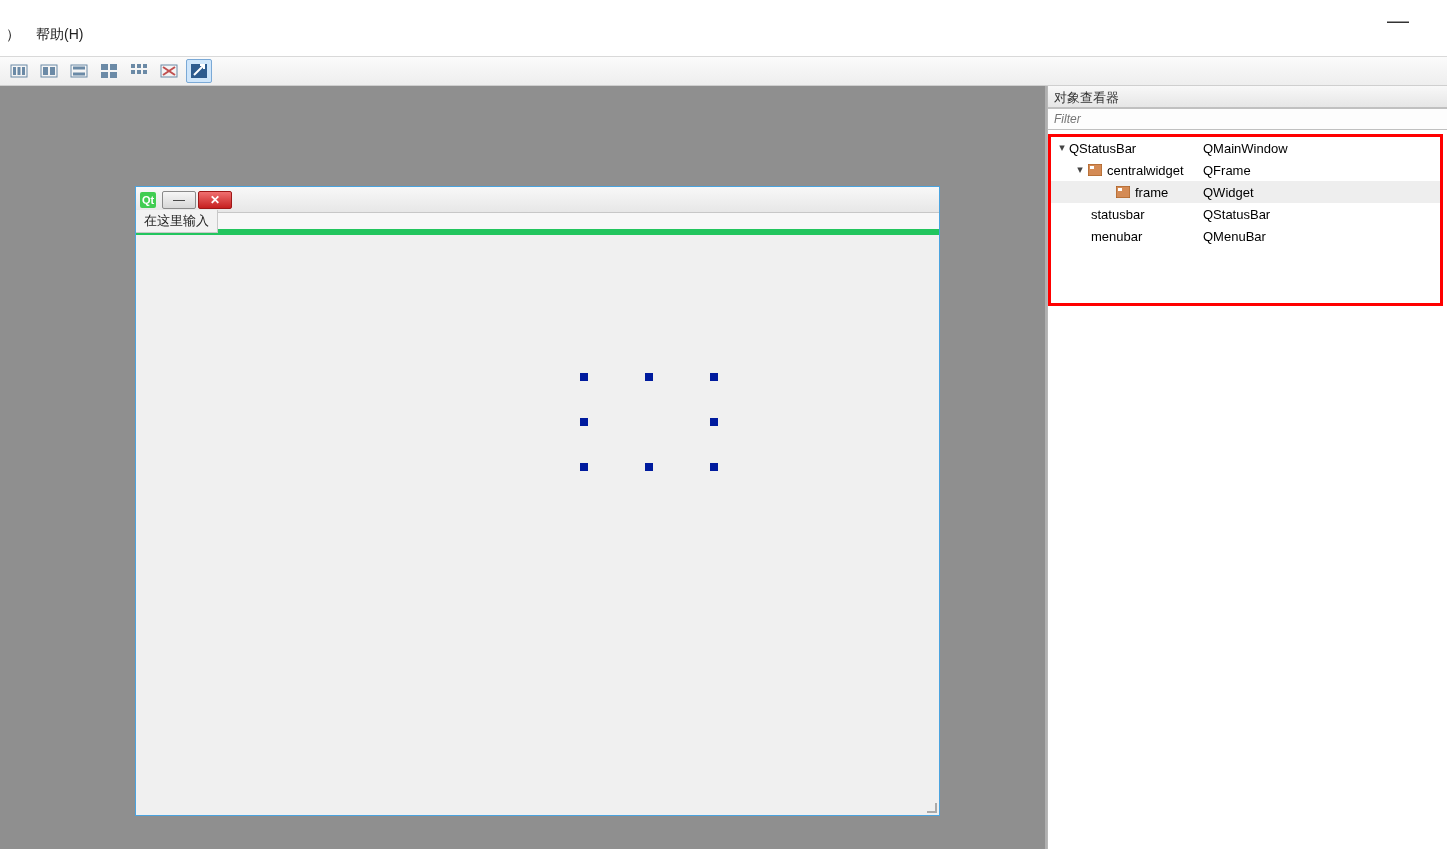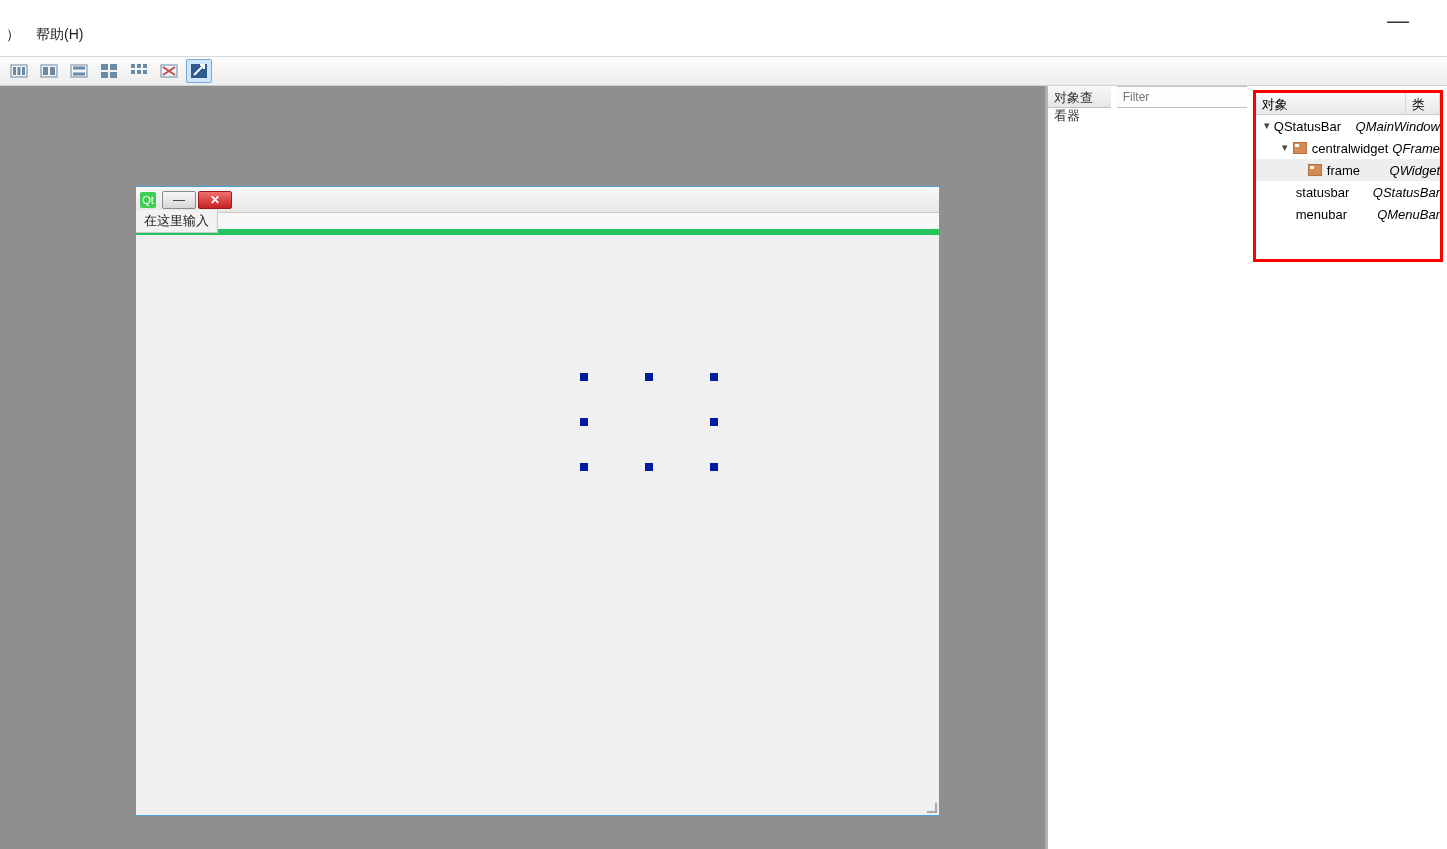--- a/index.html
+++ b/index.html
@@ -80,21 +80,21 @@
     display:flex;
     align-items:center;
     padding:0 2px 0 4px;
     font-size:14px;
     color:#222;
   }
   .qt-icon {
     width:16px;height:16px;
     background:#41cd52;
     color:#fff;
-    font-weight:normal;
+    font-weight:bold;
     font-size:11px;
     border-radius:2px;
     display:flex;align-items:center;justify-content:center;
     margin-right:6px;
   }
   .title-text { flex:1; }
   .winbtns { display:flex; gap:2px; }
   .winbtn {
     width:34px;height:18px;
     border:1px solid #8a8a8a;
@@ -145,34 +145,34 @@
     content:"";position:absolute;right:0;bottom:0;border-bottom:2px solid #aaa;border-right:2px solid #aaa;
   }
   .resize-grip::before{width:8px;height:8px}
   .resize-grip::after{width:4px;height:4px}
 
   
   .right-panel {
     width:400px;
     background:#fff;
     border-left:1px solid #b8b8b8;
-    display:flex;flex-direction:row;gap:6px;
+    display:flex;flex-direction:column;
   }
   .panel-title {
     height:22px;background:linear-gradient(#f8f8f8,#e6e6e6);
     border-bottom:1px solid #c0c0c0;
     padding:3px 6px;font-size:13px;color:#333;
   }
   .filter-box {
     border:1px solid #c0c0c0;border-left:none;border-right:none;
     height:22px;
   }
   .filter-box input{
     width:100%;height:100%;border:none;outline:none;
-    padding:0 6px;font-size:12px;color:#888;
+    padding:0 6px;font-size:12px;color:#888;font-style:italic;
     background:#fdfdfd;
   }
   .tree-wrap{
     border:3px solid #ff0000;
     border-top:3px solid #ff0000;
     height:172px;
     margin:4px 4px 0 0;
     padding:0;
     background:#fff;
     overflow:hidden;
@@ -187,33 +187,33 @@
     padding:3px 6px;border-right:1px solid #d8d8d8;
   }
   .col-obj{width:150px}
   .col-cls{flex:1}
   .tree-body{font-size:13px;}
   .tree-row{
     display:flex;height:22px;align-items:center;
   }
   .tree-row.selected{background:#eeeeee;}
   .tree-row .cell-obj{width:150px;display:flex;align-items:center;}
-  .tree-row .cell-cls{flex:1;padding-left:2px;font-style:italic;}
+  .tree-row .cell-cls{flex:1;padding-left:2px;}
   .expander{
     width:14px;text-align:center;color:#444;font-size:11px;
     transform:translateY(-1px);
   }
   .node-icon{
     width:16px;height:14px;margin-right:4px;
     display:inline-flex;align-items:center;justify-content:center;
   }
   .node-icon svg{display:block}
   .indent-1{padding-left:4px}
   .indent-2{padding-left:22px}
-  .indent-3{padding-left:51px}
+  .indent-3{padding-left:64px}
   .indent-2b{padding-left:40px}
 
   .minimize-dash{position:absolute;top:8px;right:38px;color:#333;font-size:22px;font-weight:100}
 </style>
 </head>
 <body>
 
 <div class="minimize-dash">—</div>
 
 <div class="menubar">
@@ -307,24 +307,20 @@
       </div>
     </div>
   </div>
 
   <div class="right-panel">
     <div class="panel-title">对象查看器</div>
     <div class="filter-box">
       <input type="text" placeholder="Filter" style="">
     </div>
     <div class="tree-wrap">
-      <div class="tree-header">
-        <div class="col col-obj">对象</div>
-        <div class="col col-cls">类</div>
-      </div>
       <div class="tree-body">
 
         <div class="tree-row">
           <div class="cell-obj indent-1">
             <span class="expander">▾</span>
             <span>QStatusBar</span>
           </div>
           <div class="cell-cls">QMainWindow</div>
         </div>
 

